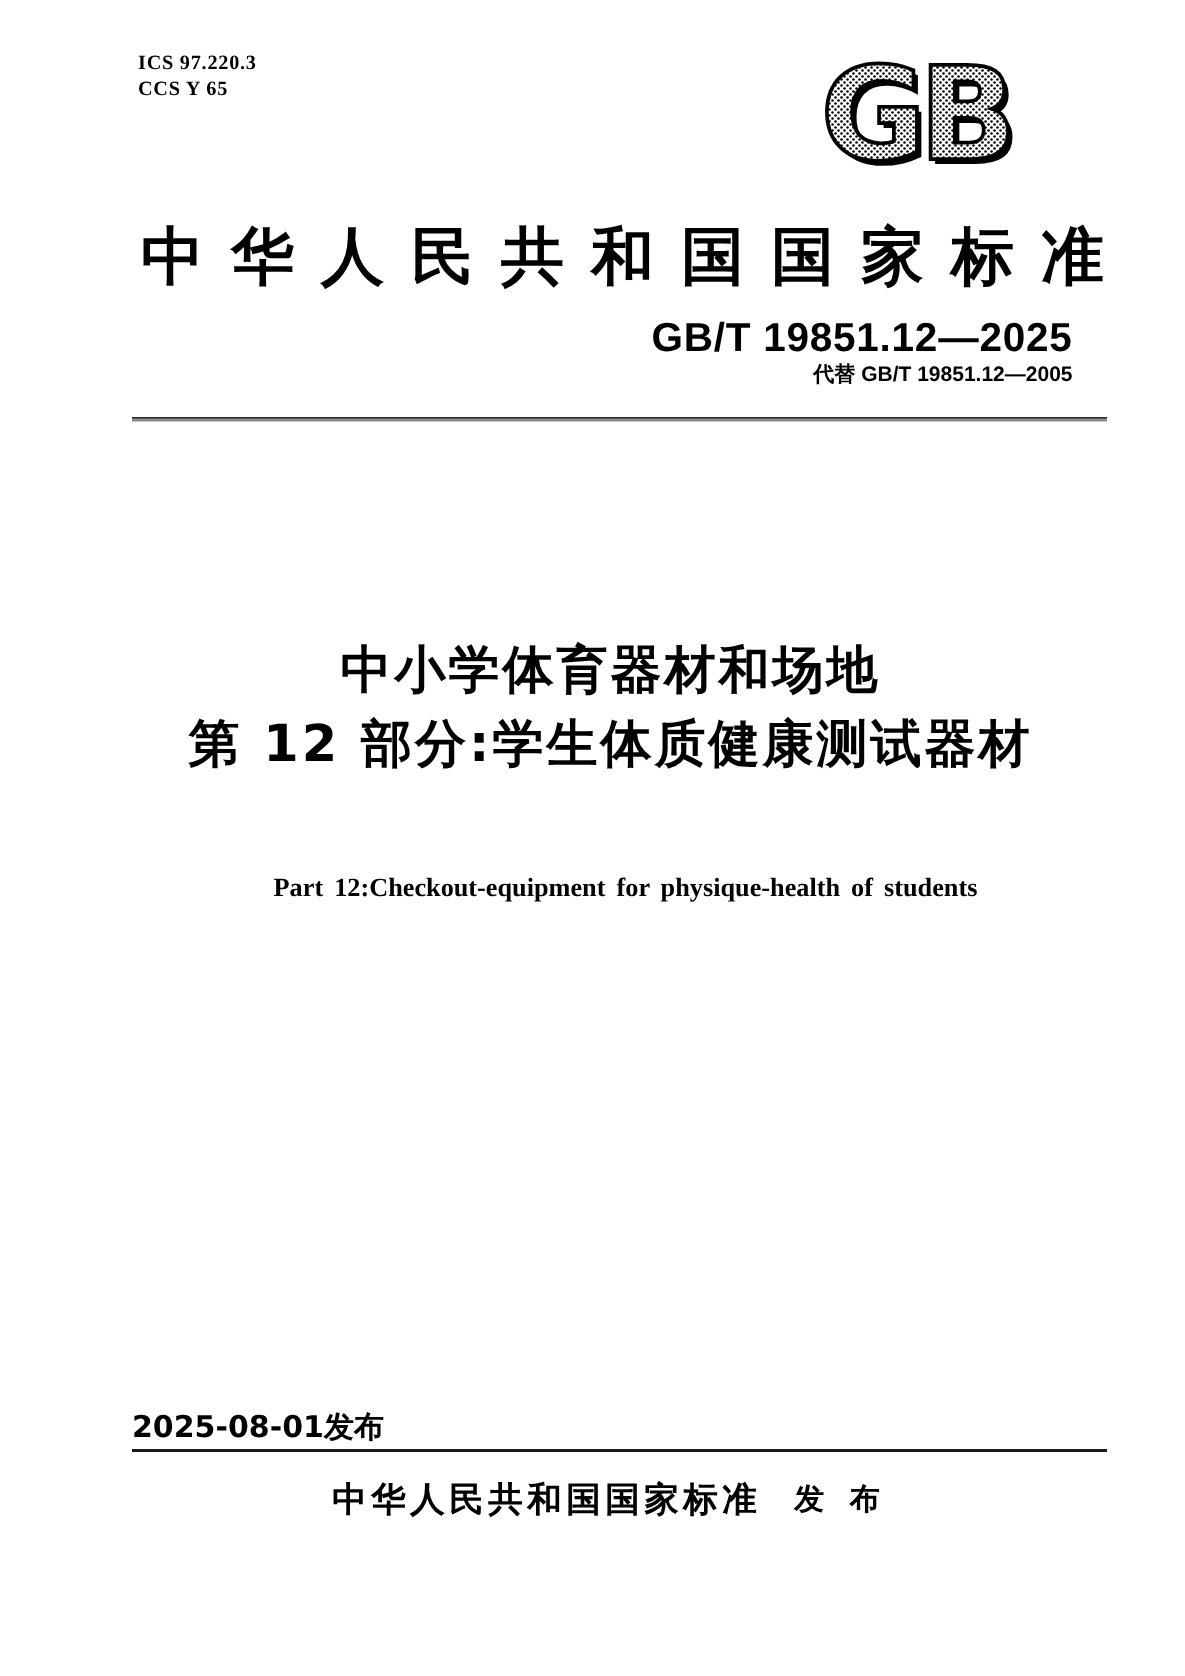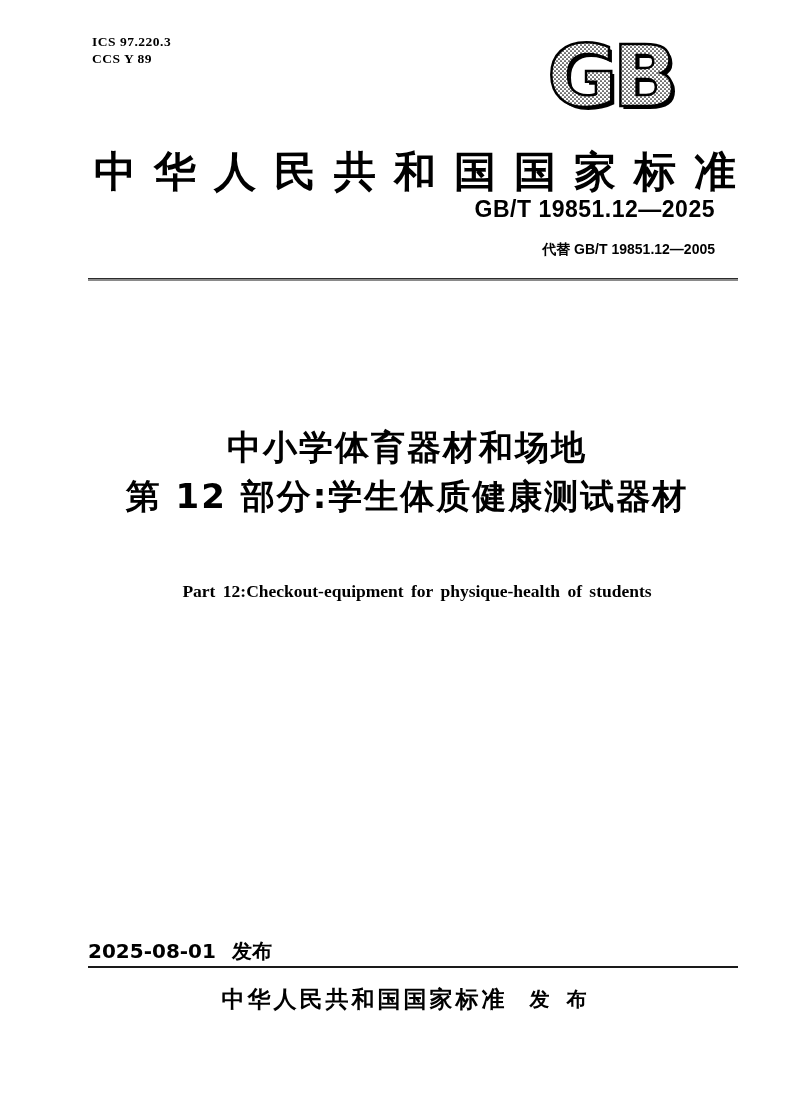--- a/index.html
+++ b/index.html
@@ -10,60 +10,60 @@
   }
   
   .codes{position:absolute;left:92px;top:33px;font-size:13.5px;line-height:17px;
     font-weight:bold;letter-spacing:0.5px;font-family:"Liberation Serif",serif;}
   
   .gb-logo{position:absolute;left:532px;top:36px;width:158px;height:84px;}
   
   .headline{position:absolute;left:94px;top:150px;white-space:nowrap;
     font-size:42px;line-height:44px;font-weight:bold;letter-spacing:18px;
     font-family:"Liberation Serif",serif;}
-  .std-no{position:absolute;right:75px;top:196px;font-size:23px;font-weight:bold;
+  .std-no{position:absolute;right:75px;top:210px;font-size:27px;font-weight:bold;
     letter-spacing:0.5px;font-family:"Liberation Sans",sans-serif;}
   .supersedes{position:absolute;right:75px;top:241px;font-size:14px;font-weight:bold;
     font-family:"Liberation Sans",sans-serif;}
   .rule-top{position:absolute;left:88px;top:278px;width:650px;height:2px;
     background:#8a8a8a;border-top:1.5px solid #2c2c2c;}
   
   .title-cn{position:absolute;left:0;right:0;text-align:center;font-weight:bold;
     font-family:"DejaVu Sans",sans-serif;font-size:34px;line-height:38px;
     letter-spacing:2px;transform:translateX(12px);white-space:nowrap;}
   .title-cn.l1{top:428px;}
   .title-cn.l2{top:477px;}
   .title-en{position:absolute;left:0;right:0;text-align:center;font-weight:bold;
     font-family:"Liberation Serif",serif;font-size:17.5px;line-height:22px;
     word-spacing:3px;white-space:nowrap;}
   .title-en.l1{top:548px;}
   .title-en.l2{top:580px;padding-left:44px;}
   
   .dates-row{position:absolute;left:88px;top:938px;width:650px;display:flex;
     justify-content:space-between;font-size:20px;font-weight:600;
     font-family:"DejaVu Sans",sans-serif;}
-  .date-item{display:flex;gap:16px;align-items:baseline;}
+  .date-item{display:flex;gap:0;align-items:baseline;}
   .rule-bottom{position:absolute;left:88px;top:966px;width:650px;height:2px;
     background:#1a1a1a;}
   
   .publisher-row{position:absolute;left:0;right:0;top:986px;display:flex;
     justify-content:center;align-items:center;gap:22px;transform:translateX(12px);}
   .publisher-names{font-size:23px;line-height:27px;font-weight:bold;
     letter-spacing:3px;font-family:"Liberation Serif",serif;white-space:nowrap;}
   .publish-verb{font-size:20px;font-weight:bold;letter-spacing:6px;
     font-family:"Liberation Serif",serif;white-space:nowrap;}
 </style>
 </head>
 <body>
 
 <div class="page">
 
   <div class="codes">
     <div>ICS  97.220.3</div>
-    <div>CCS  Y  89</div>
+    <div>CCS  Y  65</div>
   </div>
 
   <div class="gb-logo">
     <svg width="158" height="84" viewBox="0 0 158 84">
       <defs>
         <pattern id="gbdots" width="4" height="4" patternUnits="userSpaceOnUse">
           <rect width="4" height="4" fill="#ffffff"></rect>
           <circle cx="1" cy="1" r="0.85" fill="#000000"></circle>
           <circle cx="3" cy="3" r="0.85" fill="#000000"></circle>
         </pattern>

